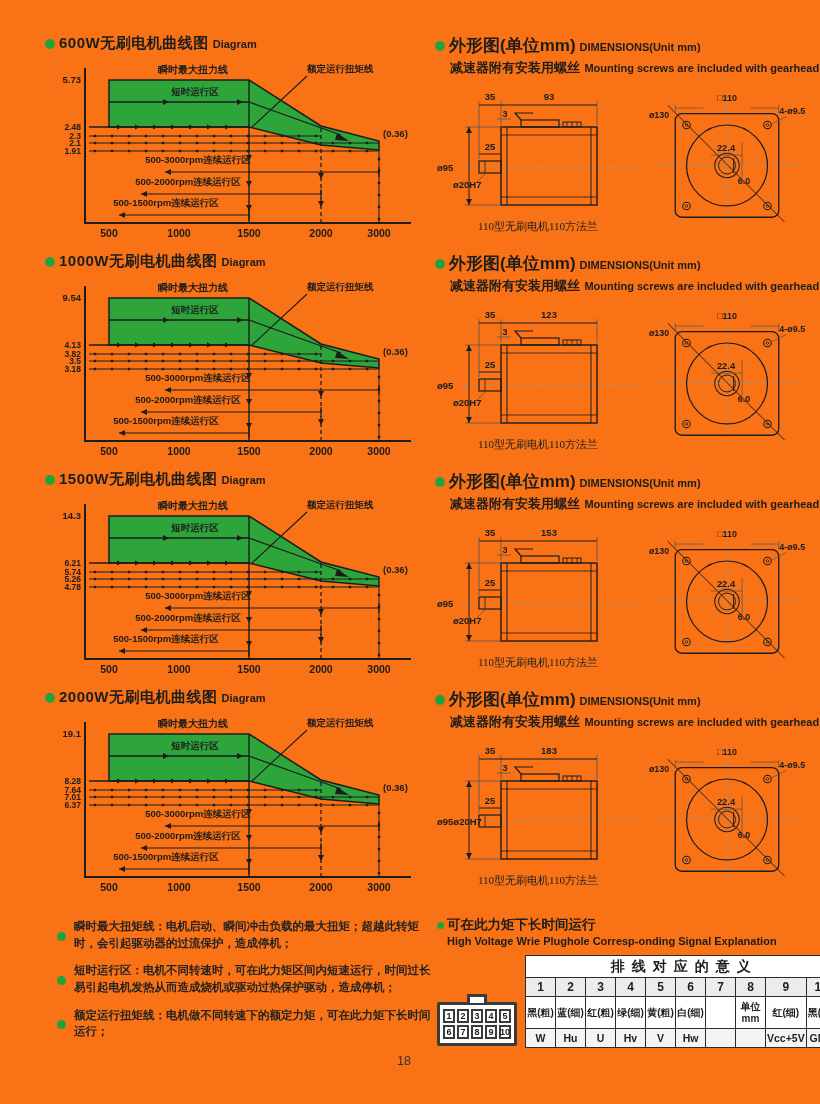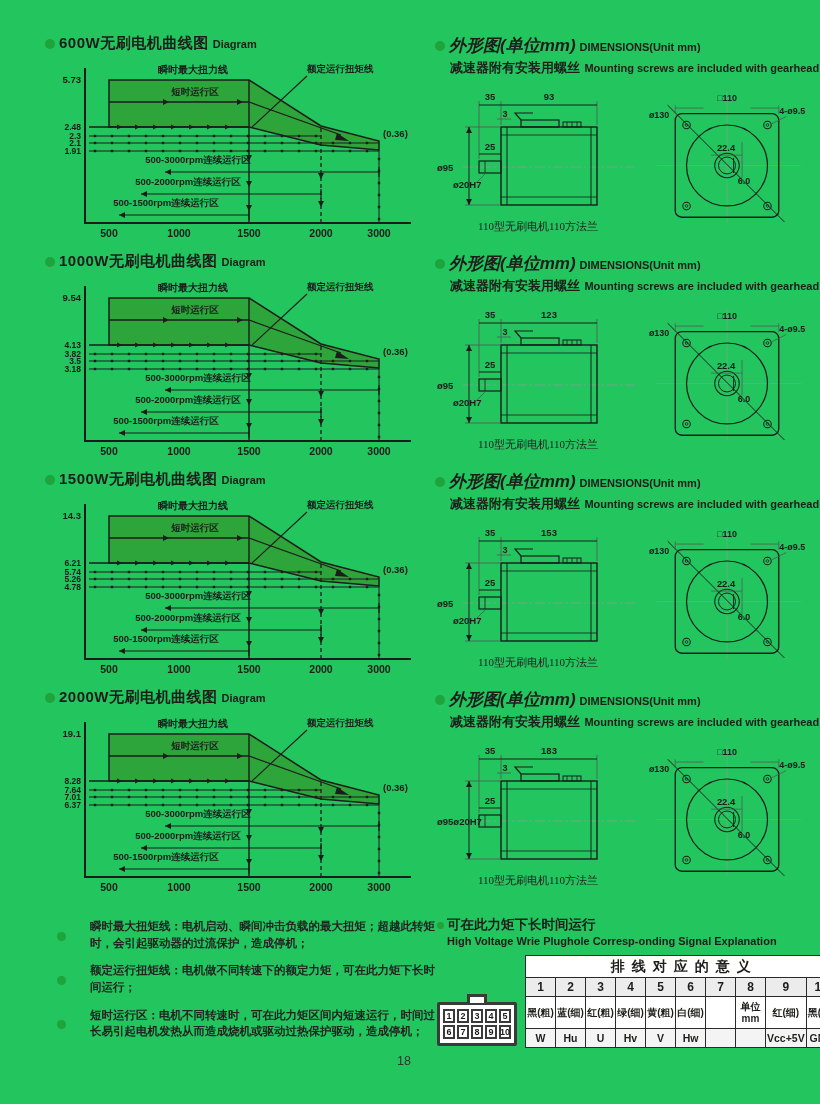--- a/index.html
+++ b/index.html
@@ -1,44 +1,44 @@
 <!DOCTYPE html>
 <html><head>
 <meta charset="utf-8">
 <style>
   * { margin:0; padding:0; box-sizing:border-box; }
   html,body { background:#ffffff; }
   .page {
-    position:relative; width:820px; height:1104px; background:#22c55e;
+    position:relative; width:820px; height:1104px; background:#f97316;
     font-family:"Liberation Sans","DejaVu Sans",sans-serif; color:#1d1d1b; overflow:hidden;
   }
   .content { position:absolute; left:45px; top:34px; width:762px; }
   .row { display:flex; height:218px; }
   .chart-col { width:386px; }
   .dims-col  { width:376px; padding-left:4px; }
 
   .sec-title { display:flex; align-items:baseline; gap:4px; white-space:nowrap; }
   .dot { width:10px; height:10px; border-radius:50%; background:#1ea43b; display:inline-block; align-self:center; flex:none; }
   .dot.small { width:9px; height:9px; margin-top:3px; }
   .dot.tiny  { width:7px; height:7px; }
   .t-zh  { font-size:15px; font-weight:bold; letter-spacing:0.5px; }
   .t-en  { font-size:11px; font-weight:bold; }
-  .t-zh-big { font-size:17px; font-weight:bold;font-style:italic; }
+  .t-zh-big { font-size:17px; font-weight:bold; }
   .sub { padding-left:15px; margin-top:1px; white-space:nowrap; }
   .sub-zh { font-size:13px; font-weight:bold; }
   .sub-en { font-size:11px; font-weight:600; }
 
   svg.curve { display:block; margin-top:2px; }
   .drawings { display:flex; margin-top:6px;gap:6px; }
   .side-wrap { width:206px; }
   .caption { text-align:center; font-size:11px; color:#222; margin-top:0px; font-family:"Liberation Serif","DejaVu Serif",serif; }
 
   .bottom { display:flex; margin-top:8px; }
   .notes { width:392px; padding-left:12px; padding-top:4px; }
-  .note { display:flex; gap:24px; margin-bottom:11px; }
+  .note { display:flex; gap:8px; margin-bottom:11px; }
   .note p { font-size:11.5px; font-weight:600; line-height:1.45; color:#222; }
 
   .wiring { width:370px; padding-top:2px; }
   .w-title { display:flex; align-items:center; gap:3px; font-size:13.5px; font-weight:bold; }
   .w-sub { font-size:11px; font-weight:bold; margin:1px 0 8px 10px; }
   .w-body { display:flex; align-items:flex-end; gap:8px; }
 
   .connector { border:3px solid #3a3a3a; border-radius:2px; padding:3px 2px; position:relative; margin-bottom:2px; background:#fff; }
   .conn-tab { position:absolute; top:-11px; left:50%; transform:translateX(-50%); width:20px; height:9px; border:3px solid #3a3a3a; border-bottom:none; background:#fff; }
   .conn-row { display:flex; }
@@ -854,25 +854,25 @@
     </section>
 
     <section class="bottom">
       <div class="notes">
         <div class="note">
           <span class="dot small"></span>
           <p>瞬时最大扭矩线：电机启动、瞬间冲击负载的最大扭矩；超越此转矩时，会引起驱动器的过流保护，造成停机；</p>
         </div>
         <div class="note">
           <span class="dot small"></span>
-          <p>额定运行扭矩线：电机做不同转速下的额定力矩，可在此力矩下长时间运行；</p>
+          <p>短时运行区：电机不同转速时，可在此力矩区间内短速运行，时间过长易引起电机发热从而造成烧机或驱动过热保护驱动，造成停机；</p>
         </div>
         <div class="note">
           <span class="dot small"></span>
-          <p>短时运行区：电机不同转速时，可在此力矩区间内短速运行，时间过长易引起电机发热从而造成烧机或驱动过热保护驱动，造成停机；</p>
+          <p>额定运行扭矩线：电机做不同转速下的额定力矩，可在此力矩下长时间运行；</p>
         </div>
       </div>
       <div class="wiring">
         <div class="w-title">
           <span class="dot tiny"></span>
           <span>可在此力矩下长时间运行</span>
         </div>
         <div class="w-sub">High Voltage Wrie Plughole Corresp-onding Signal Explanation</div>
         <div class="w-body">
           <div class="connector">

